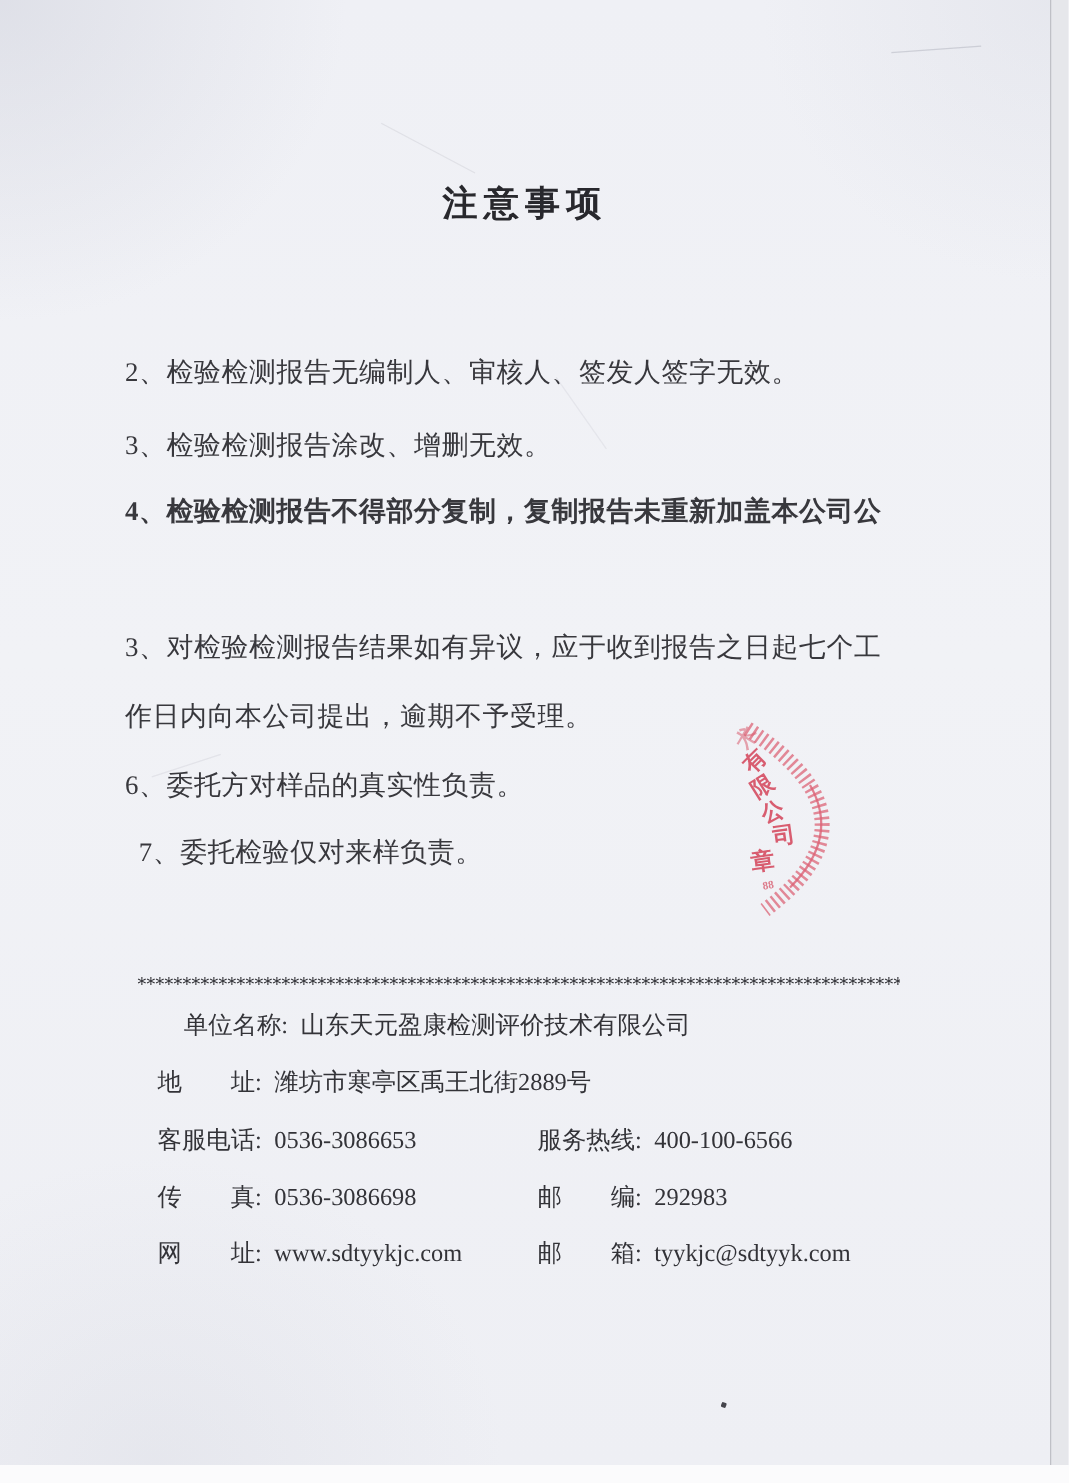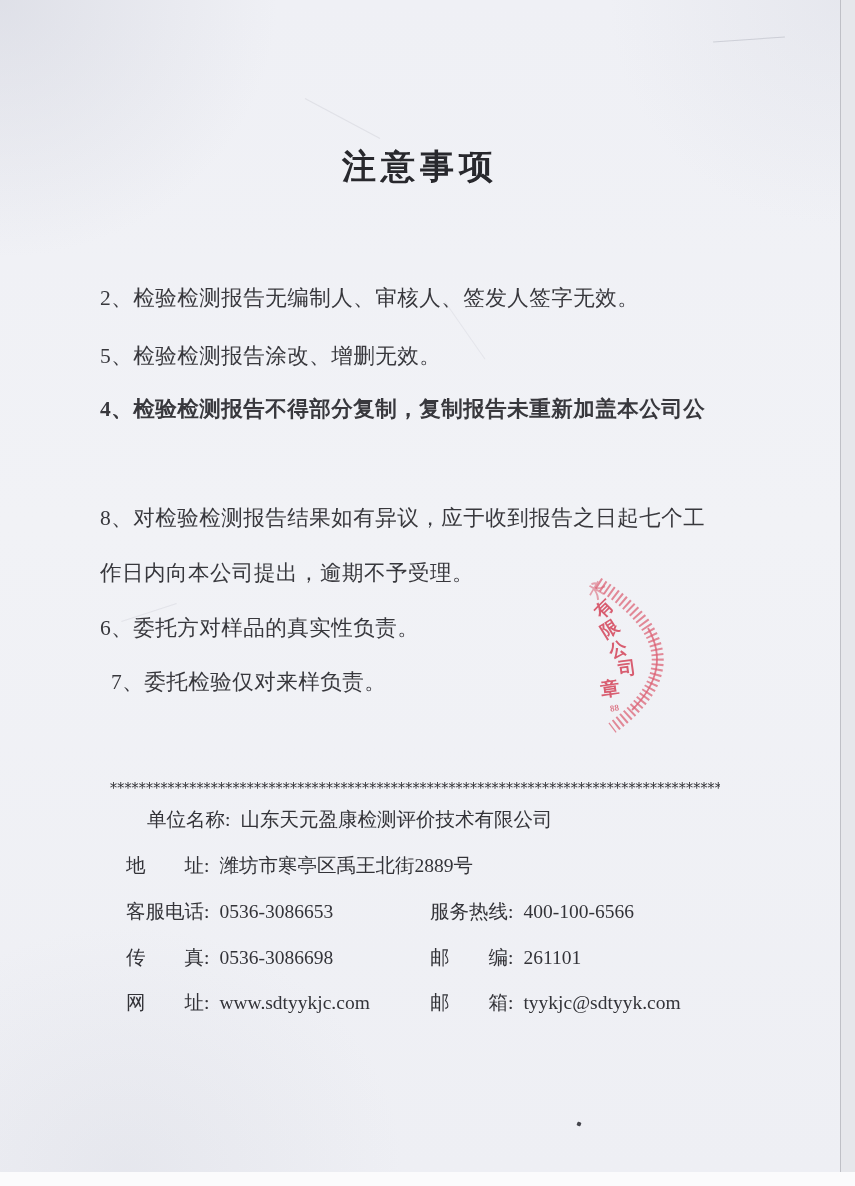--- a/index.html
+++ b/index.html
@@ -23,21 +23,21 @@
     position: absolute; left: 840px; top: 0;
     width: 15px; height: 1172px;
     background: #e6e7eb;
     border-left: 1px solid #bfc0c6;
     box-sizing: border-box;
   }
   .title {
     position: absolute; top: 144px; left: 0;
     width: 840px; margin: 0;
     text-align: center;
-    font-size: 34px; font-weight: 600;
+    font-size: 28px; font-weight: 600;
     letter-spacing: 5px;
     color: #28282d;
   }
   .notice-line {
     position: absolute; left: 100px; width: 660px;
     font-size: 21.5px; letter-spacing: 0.5px;
     color: #38383d;
     white-space: nowrap;
   }
   .l0 { top: 229px; } .l1 { top: 283px; } .l2 { top: 341px; }
@@ -85,23 +85,23 @@
   .c4 { left: 430px; top: 330px; width: 70px; transform: rotate(55deg); background: rgba(140,142,158,0.12); }
 </style>
 </head>
 <body>
 
 <div class="paper">
 
   <h1 class="title">注意事项</h1>
 
   <div class="notice-line l1">2、检验检测报告无编制人、审核人、签发人签字无效。</div>
-  <div class="notice-line l2">5、检验检测报告涂改、增删无效。</div>
+  <div class="notice-line l2">3、检验检测报告涂改、增删无效。</div>
   <div class="notice-line l3">4、检验检测报告不得部分复制，复制报告未重新加盖本公司公</div>
-  <div class="notice-line l5">8、对检验检测报告结果如有异议，应于收到报告之日起七个工</div>
+  <div class="notice-line l5">3、对检验检测报告结果如有异议，应于收到报告之日起七个工</div>
   <div class="notice-line l6">作日内向本公司提出，逾期不予受理。</div>
   <div class="notice-line l7">6、委托方对样品的真实性负责。</div>
   <div class="notice-line l8">7、委托检验仅对来样负责。</div>
 
   <svg class="stamp" viewBox="0 0 140 200" xmlns="http://www.w3.org/2000/svg">
     <path d="M23,28 Q135,100 37,173" fill="none" stroke="#da5166" stroke-width="12" stroke-dasharray="2 3" opacity="0.75"></path>
     <path d="M73,73 Q97,115 57,155" fill="none" stroke="#d94f64" stroke-width="1.8" opacity="0.8"></path>
     <text x="0" y="0" font-size="17" text-anchor="middle" opacity="0.55" transform="translate(27,38) rotate(-60)">术</text>
     <text x="0" y="0" font-size="18" text-anchor="middle" transform="translate(33,58) rotate(-45)">有</text>
     <text x="0" y="0" font-size="18" text-anchor="middle" transform="translate(38,79) rotate(-32)">限</text>
@@ -132,21 +132,21 @@
     <span class="col-right">
       <span class="clabel">服务热线:</span><span class="cvalue">400-100-6566</span>
     </span>
   </div>
 
   <div class="contact-row r3">
     <span class="col-left">
       <span class="clabel">传　　真:</span><span class="cvalue">0536-3086698</span>
     </span>
     <span class="col-right">
-      <span class="clabel">邮　　编:</span><span class="cvalue">261101</span>
+      <span class="clabel">邮　　编:</span><span class="cvalue">292983</span>
     </span>
   </div>
 
   <div class="contact-row r4">
     <span class="col-left">
       <span class="clabel">网　　址:</span><span class="cvalue">www.sdtyykjc.com</span>
     </span>
     <span class="col-right">
       <span class="clabel">邮　　箱:</span><span class="cvalue">tyykjc@sdtyyk.com</span>
     </span>

